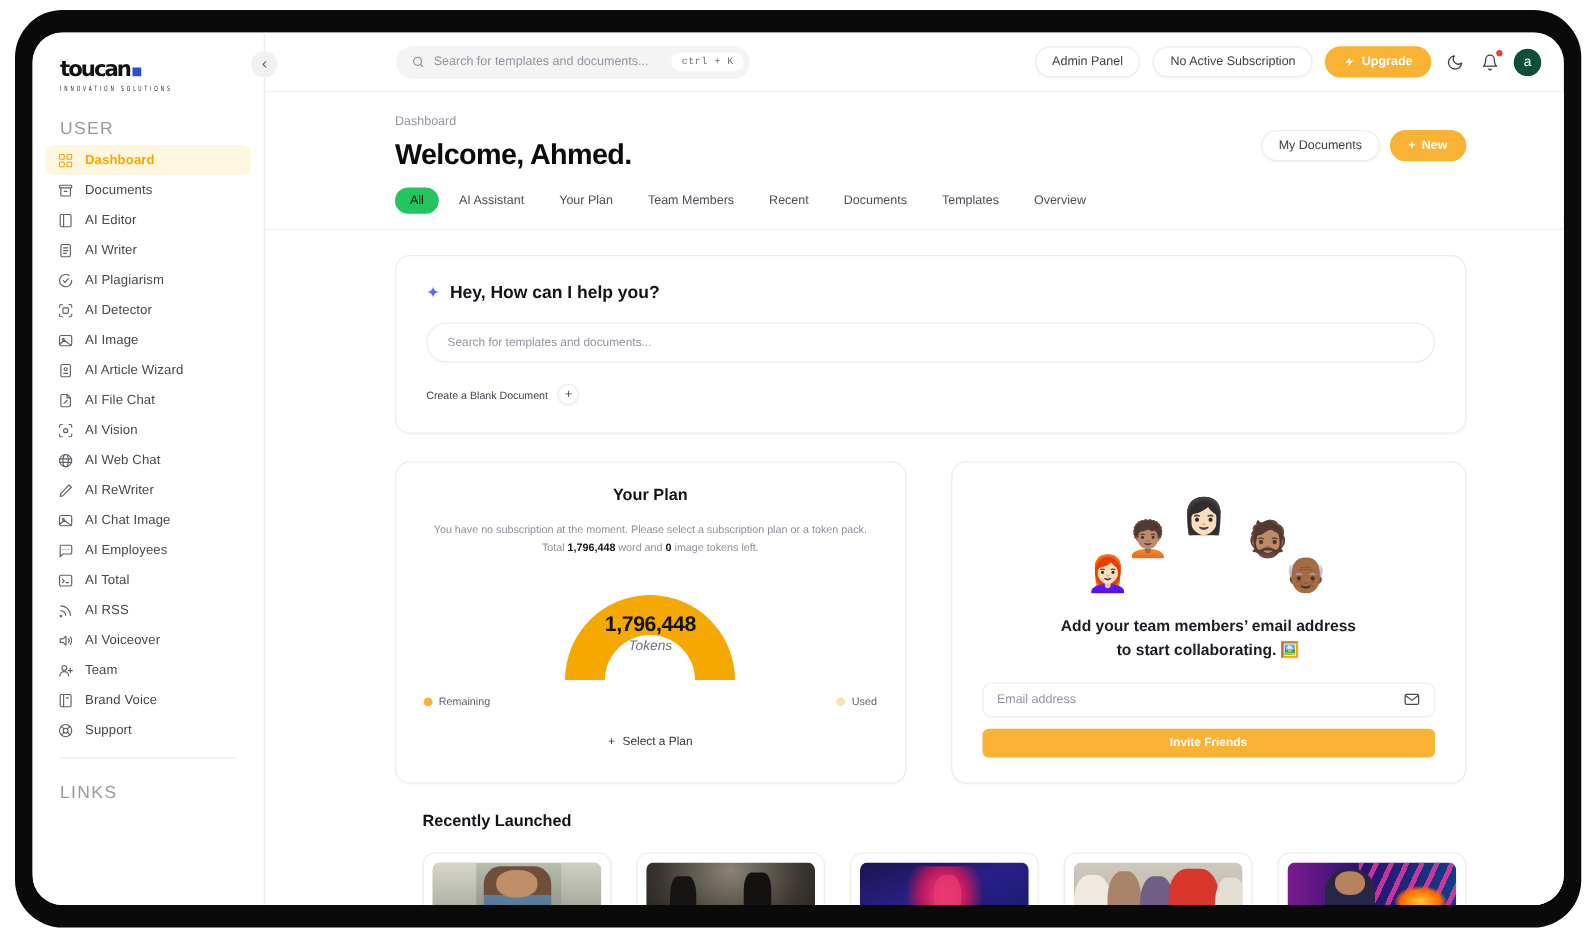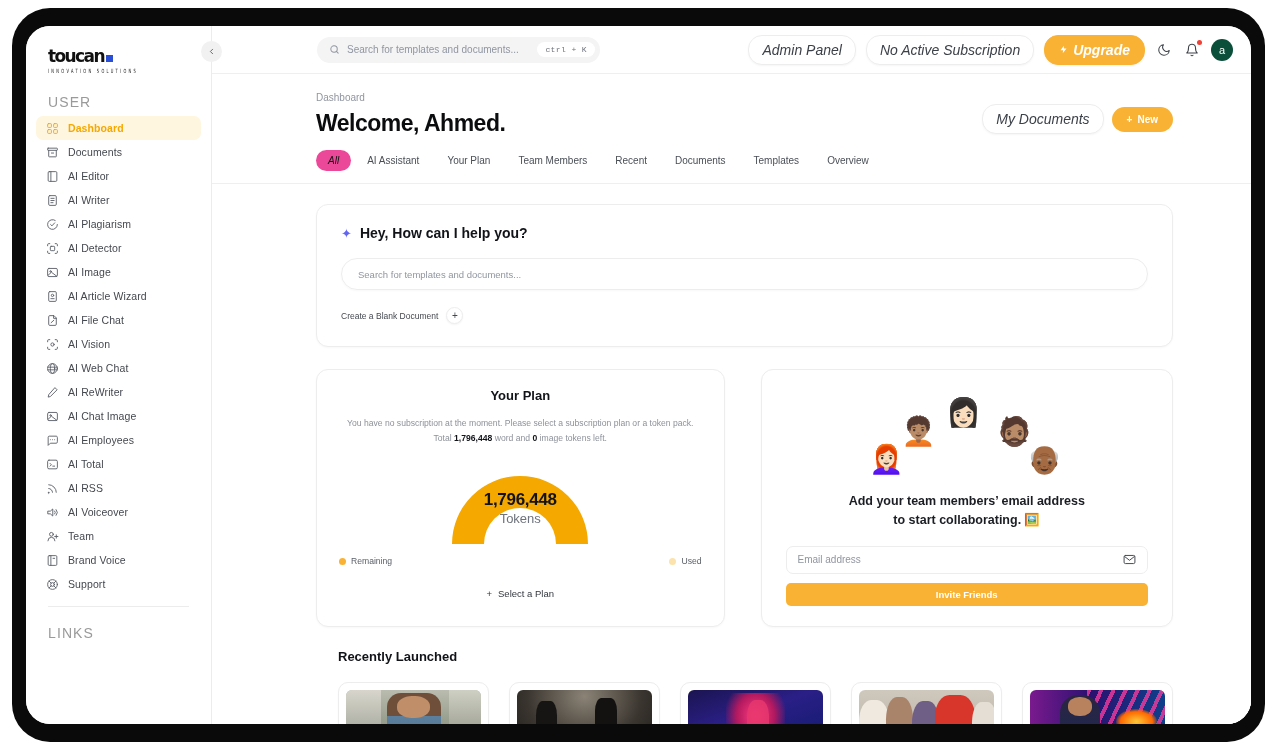--- a/index.html
+++ b/index.html
@@ -168,27 +168,26 @@
   #topbar-right {
     margin-left: auto;
     display: flex;
     align-items: center;
     gap: 10px;
   }
   .pill {
     background: #ffffff;
     border: 1px solid #ededed;
     border-radius: 14px;
-    font-size: 14px;
+    font-size: 10px;
     color: #3c4149;
     padding: 6px 13px;
     white-space: nowrap;
     cursor: pointer;
     box-shadow: 0 1px 2px rgba(0,0,0,0.04);
-    font-style: italic;
   }
   .pill.upgrade {
     background: #f9b233;
     border-color: #f9b233;
     color: #ffffff;
     font-weight: 600;
     display: flex; align-items: center; gap: 5px;
     padding: 6px 14px;
   }
   .icon-btn {
@@ -250,21 +249,21 @@
     margin-top: 13px;
   }
   .tab {
     font-size: 10px;
     color: #4a4f57;
     padding: 5px 12px;
     border-radius: 12px;
     cursor: pointer;
     white-space: nowrap;
   }
-  .tab.active { background: #ec4899; color: #111; font-style: italic; }
+  .tab.active { background: #22c55e; color: #111; }
   #tab-underline {
     height: 1px; background: #efefef;
     margin-top: 12px;
   }
 
   #scroll-body {
     padding: 20px 78px 0 104px;
     background: #ffffff;
   }
 
@@ -334,21 +333,21 @@
   #gauge-wrap svg { display: block; }
   .gauge-center {
     position: absolute;
     left: 0; right: 0; top: 28px;
     text-align: center;
   }
   .gauge-value {
     font-size: 17px; font-weight: 700; color: #111318;
     letter-spacing: -0.3px;
   }
-  .gauge-unit { font-size: 13px; color: #6e737d; margin-top: 1px; }
+  .gauge-unit { font-size: 11px; color: #6e737d; margin-top: 1px; font-style: italic; }
   #legend {
     display: flex; align-items: center; justify-content: space-between;
     gap: 18px; margin-top: 10px;
   }
   .legend-item { display: flex; align-items: center; gap: 5px; }
   .legend-dot { width: 7px; height: 7px; border-radius: 50%; }
   .legend-text { font-size: 8.6px; color: #5b6069; }
   #select-plan {
     margin: 16px auto 0 auto;
     display: inline-flex; align-items: center; gap: 6px;

